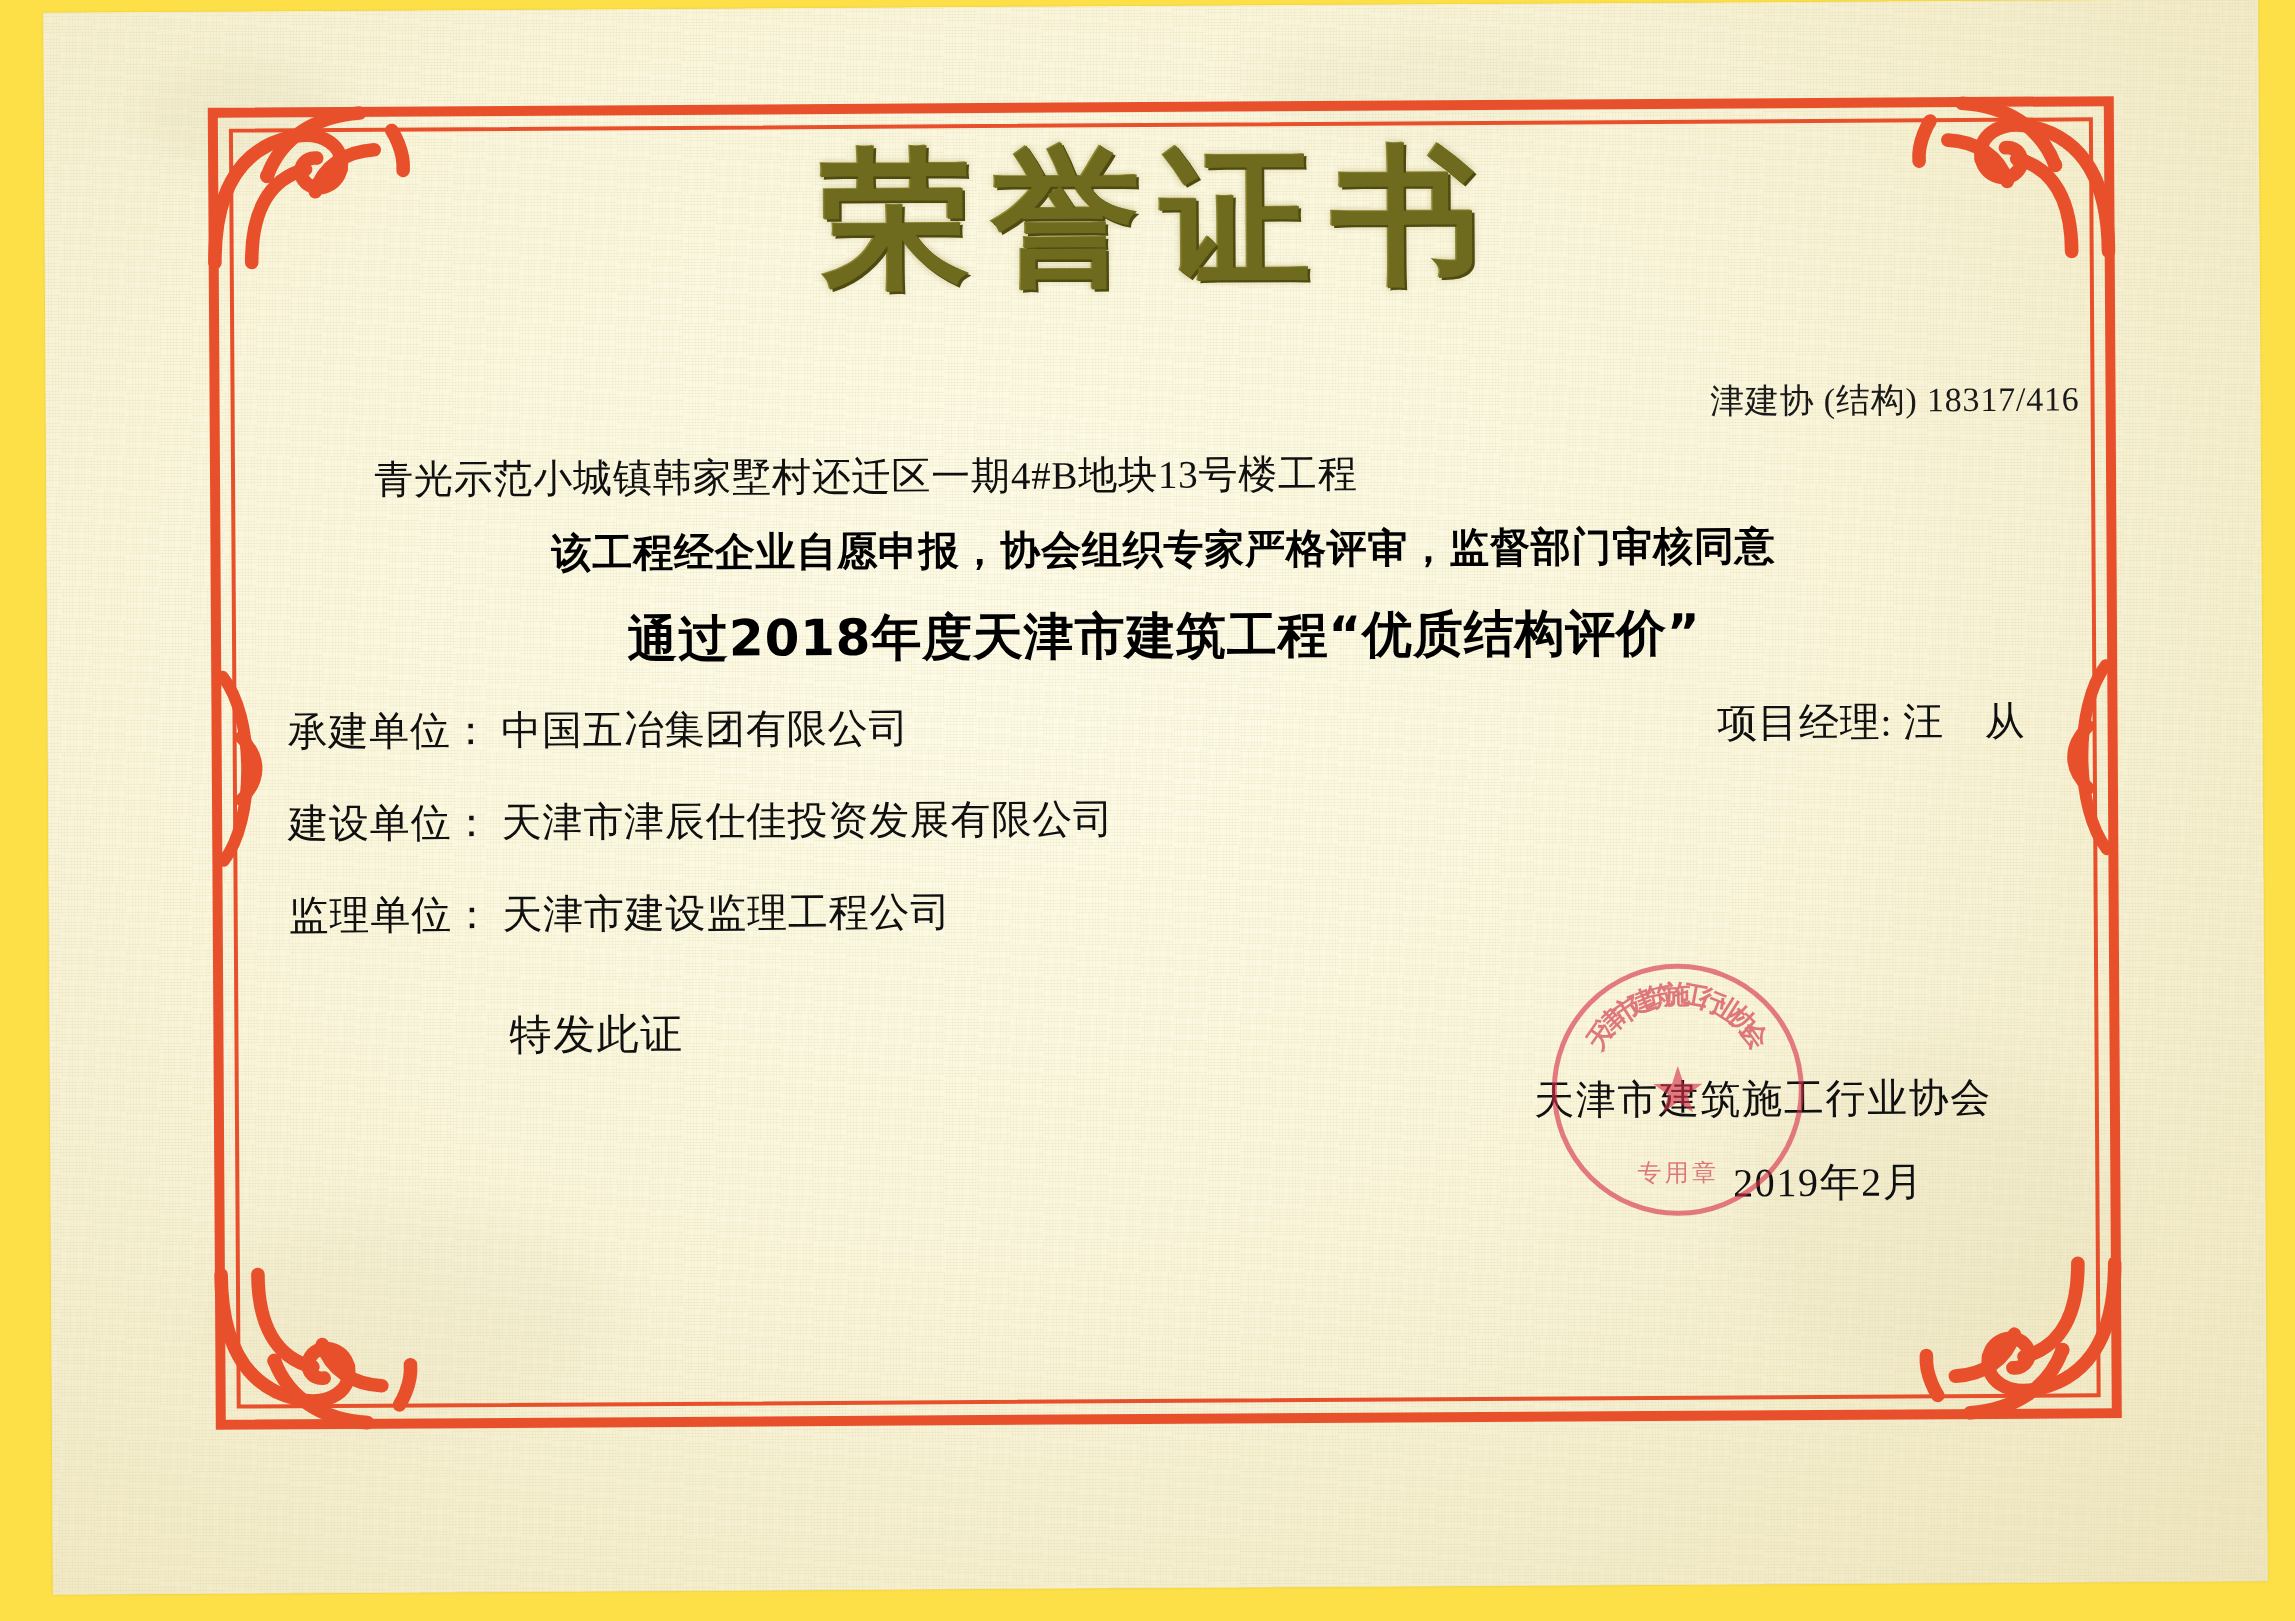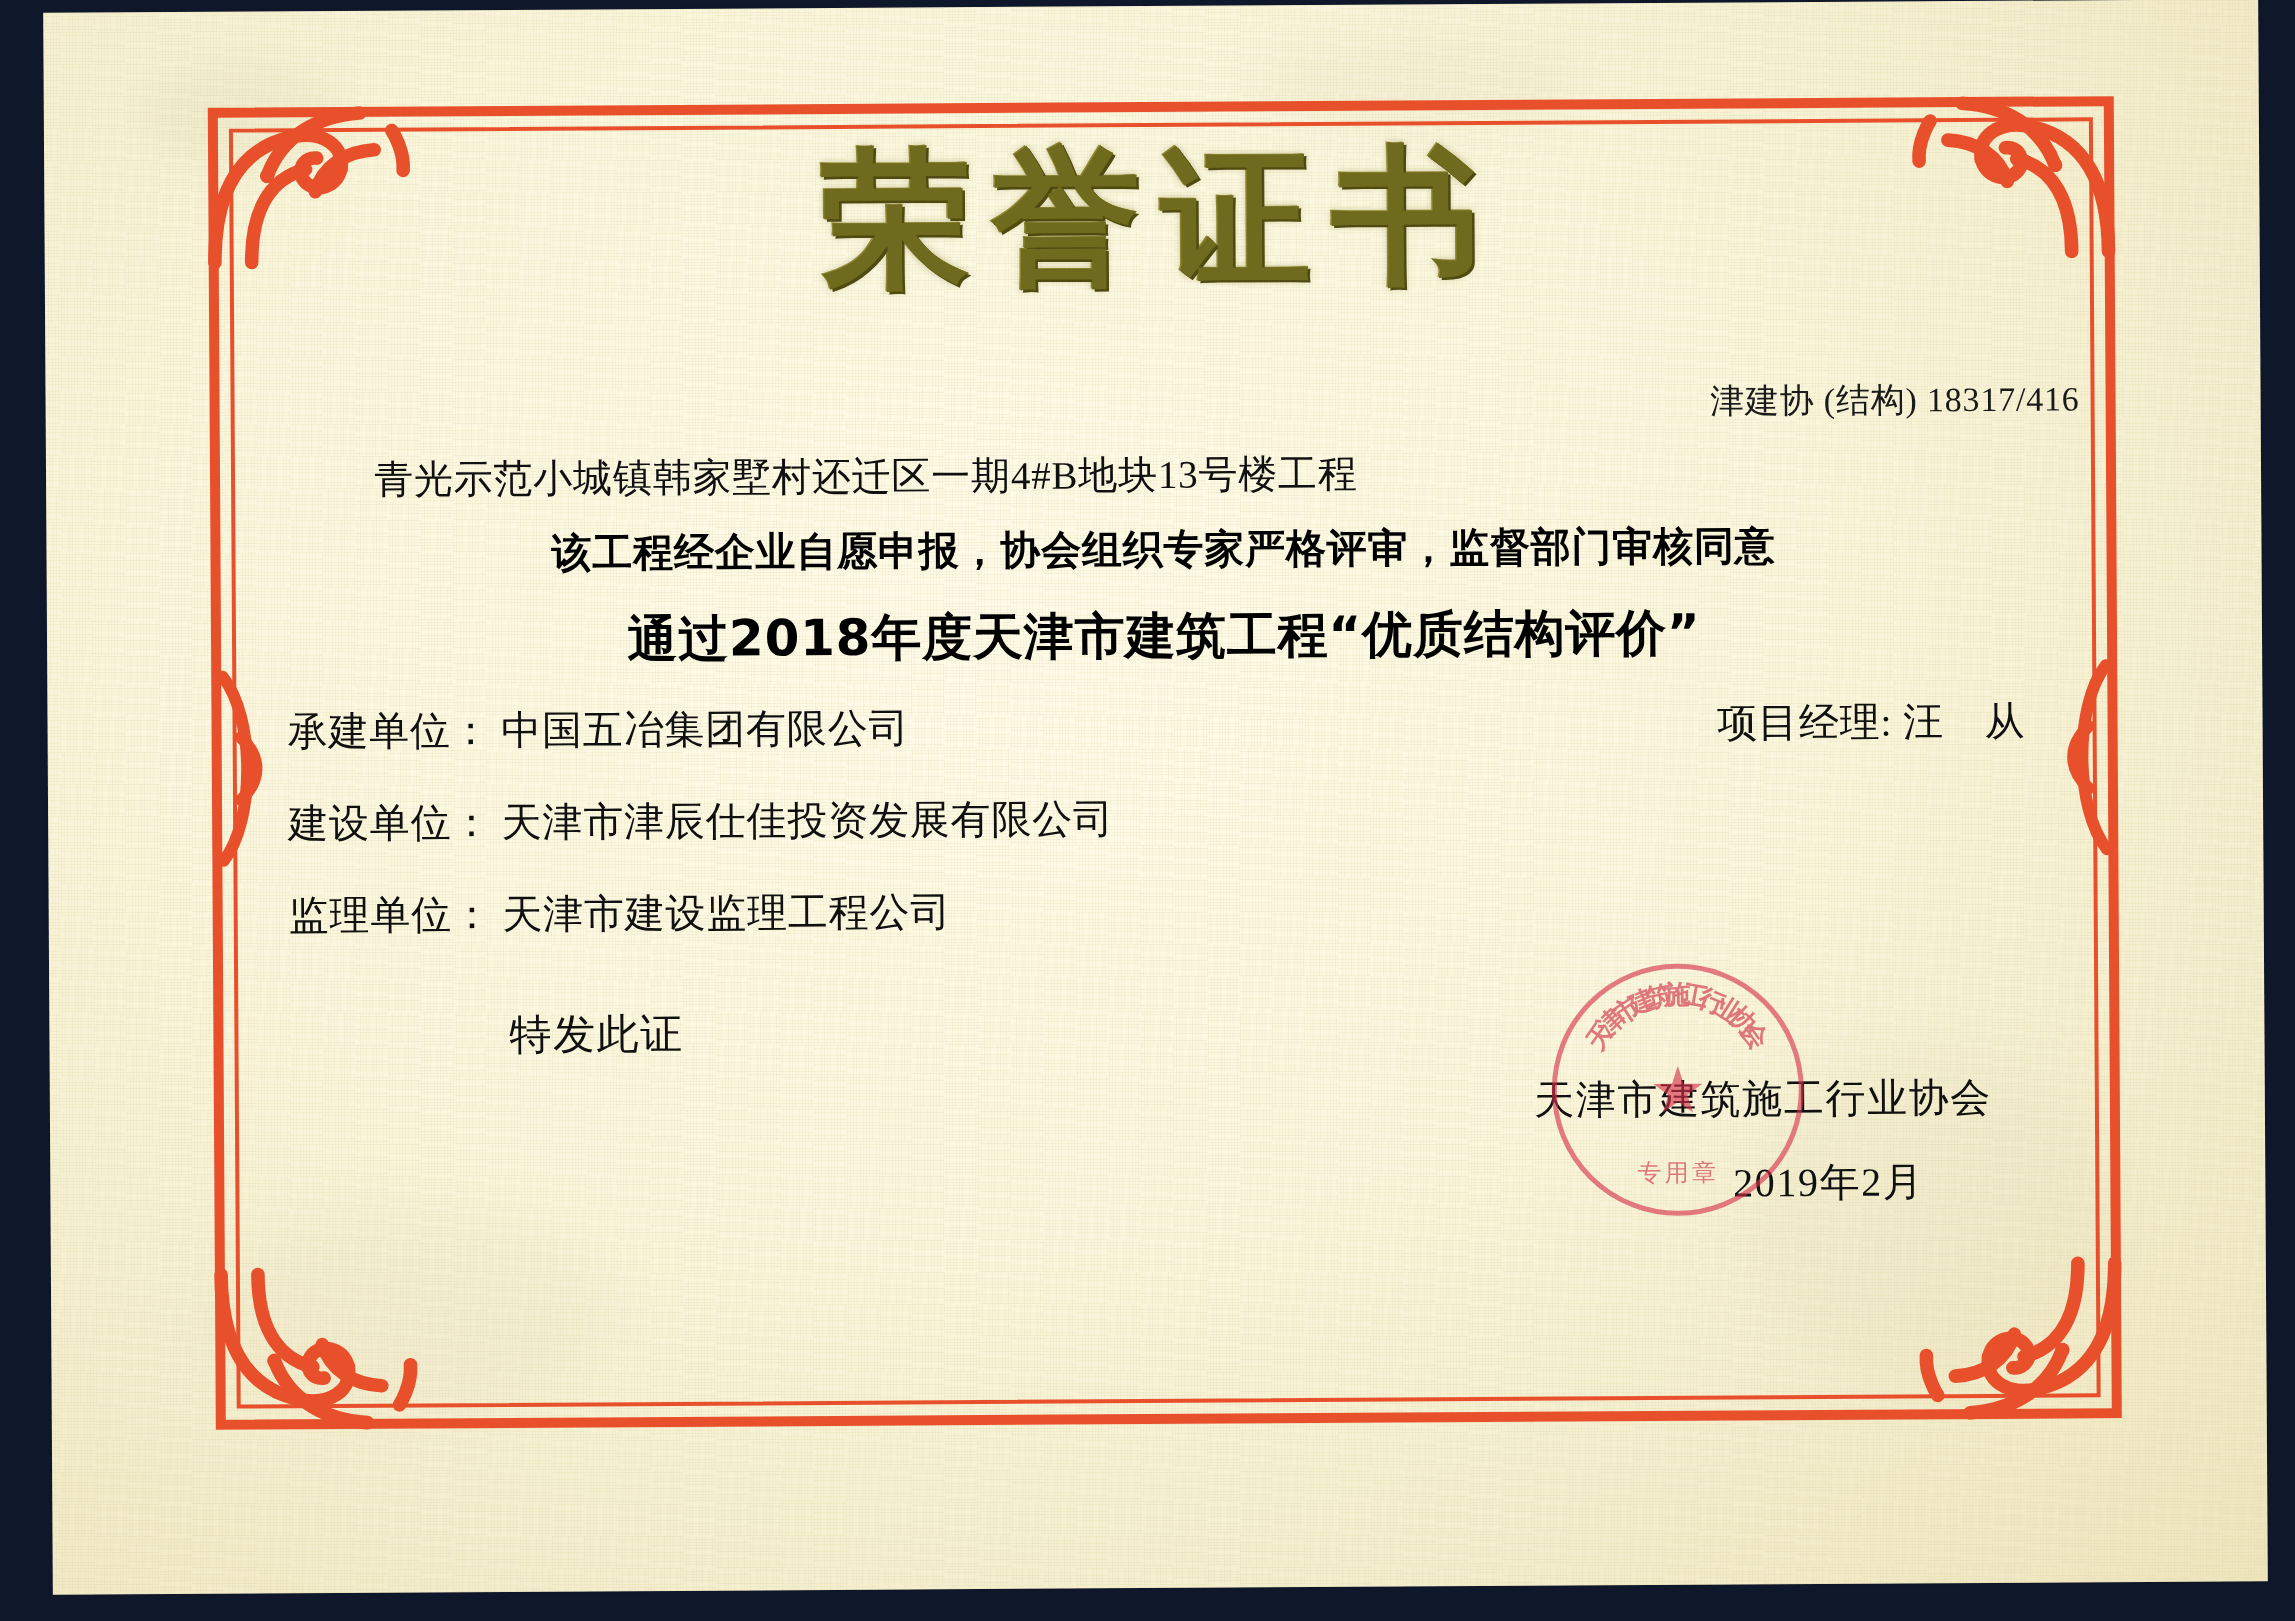--- a/index.html
+++ b/index.html
@@ -13,21 +13,21 @@
     overflow: hidden;
     font-family: "Liberation Serif", "DejaVu Serif", serif;
   }
 
   
   .scan-page {
     position: absolute;
     left: 0; top: 0;
     width: 2295px;
     height: 1621px;
-    background: #0f172a;
+    background: #fde047;
   }
 
   
   .certificate {
     position: absolute;
     left: 48px;
     top: 6.4px;
     width: 2215px;
     height: 1582px;
     background:

